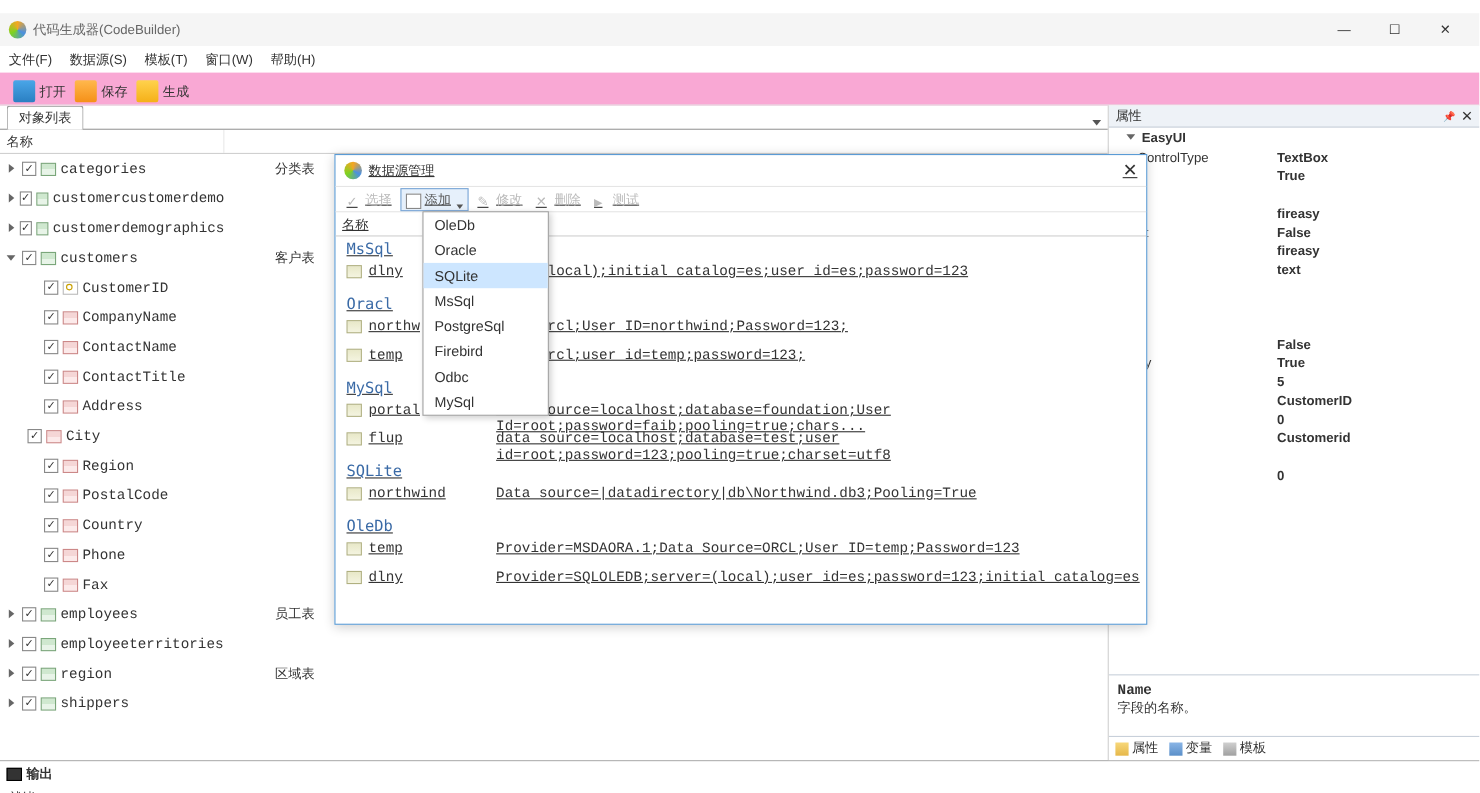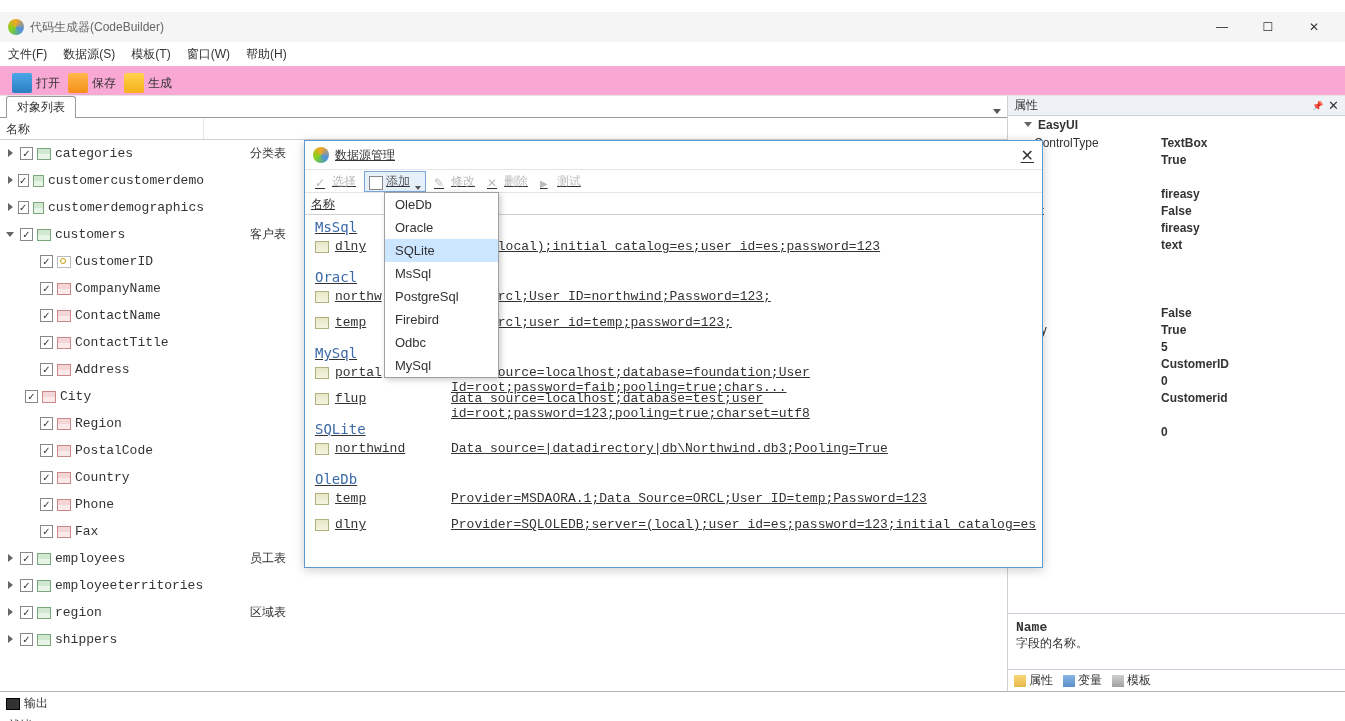--- a/index.html
+++ b/index.html
@@ -52,21 +52,21 @@
 .proprow .k{width:153px;padding-left:26px;overflow:hidden;}
 .proprow .v{flex:1;font-weight:bold;overflow:hidden;}
 .propdesc{border-top:1px solid #c8d0da;padding:6px 8px;height:56px;}
 .propdesc .t{font-weight:bold;}
 .rfooter{height:22px;border-top:1px solid #c8d0da;display:flex;align-items:center;gap:10px;padding:0 6px;}
 .rfooter .ftab{display:flex;align-items:center;gap:3px;}
 .sq{width:12px;height:12px;display:inline-block;}
 .sq.a{background:linear-gradient(#f7d77a,#e6b84a);}
 .sq.b{background:linear-gradient(#8ab5e6,#5a8fc9);}
 .sq.c{background:linear-gradient(#d0d0d0,#a0a0a0);}
-.outputbar{height:24px;border-top:1px solid #b0b0b0;display:flex;align-items:center;padding:0 6px;gap:4px;}
+.outputbar{height:24px;border-top:1px solid #b0b0b0;display:flex;align-items:center;padding:0 6px;gap:4px;font-weight:bold;}
 .outico{width:14px;height:12px;background:#333;border:1px solid #000;display:inline-block;}
 .status{height:18px;padding:2px 8px;font-size:12px;}
 
 .modal{position:absolute;left:304px;top:140px;width:739px;height:428px;background:#fff;border:1px solid #5a9bd5;box-shadow:0 2px 10px rgba(0,0,0,0.2);display:flex;flex-direction:column;text-decoration:underline;}
 .mtitle{height:28px;display:flex;align-items:center;padding:0 8px;gap:6px;}
 .mtitle .spacer{flex:1;}
 .mclose{font-size:16px;font-family:Arial;cursor:default;}
 .mtb{height:24px;border-top:1px solid #e5e5e5;border-bottom:1px solid #e5e5e5;display:flex;align-items:center;padding:0 6px;gap:4px;}
 .mbtn{display:flex;align-items:flex-end;gap:3px;padding:1px 4px;color:#555;}
 .mbtn.dis{color:#bbb;}

